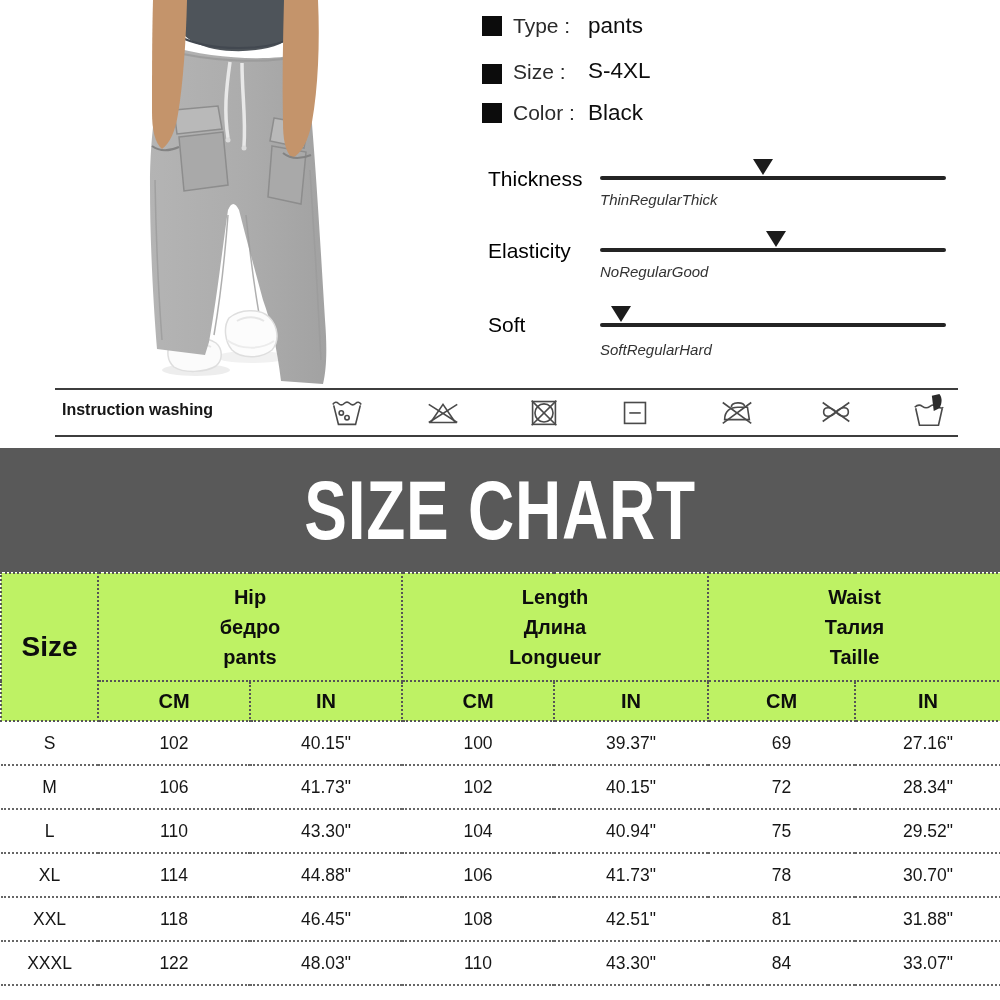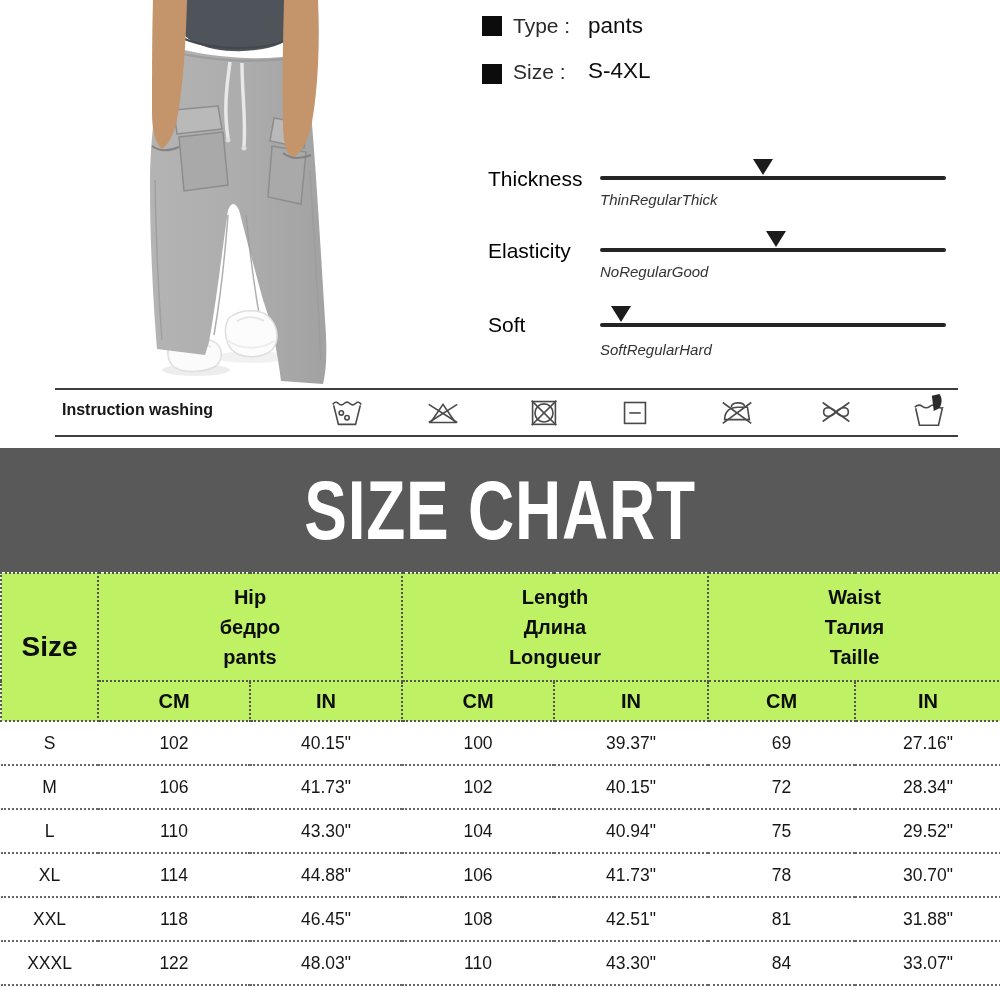--- a/index.html
+++ b/index.html
@@ -89,20 +89,25 @@
 
   <div class="attr attr1">
     <span class="bullet"></span>
     <span class="lab">Type :</span>
     <span class="val">pants</span>
   </div>
   <div class="attr attr2">
     <span class="bullet"></span>
     <span class="lab">Size :</span>
     <span class="val">S-4XL</span>
+  </div>
+  <div class="attr attr3">
+    <span class="bullet"></span>
+    <span class="lab">Color :</span>
+    <span class="val">Black</span>
   </div>
 
   <div class="sl-name" style="top:167px">Thickness</div>
   <div class="sl-track" style="top:176px">
     <div class="sl-marker" style="left: 47%;"></div>
   </div>
   <div class="sl-labels" style="top:191px">
     <span>Thin</span>
     <span>Regular</span>
     <span>Thick</span>

